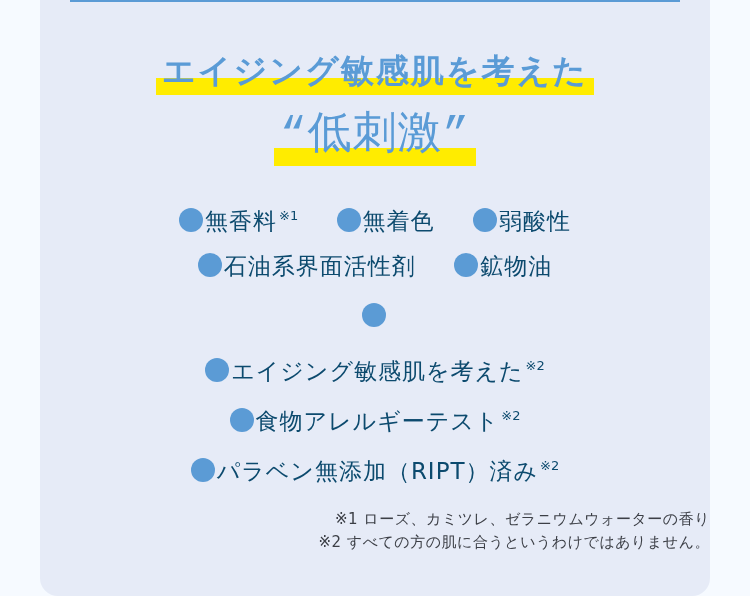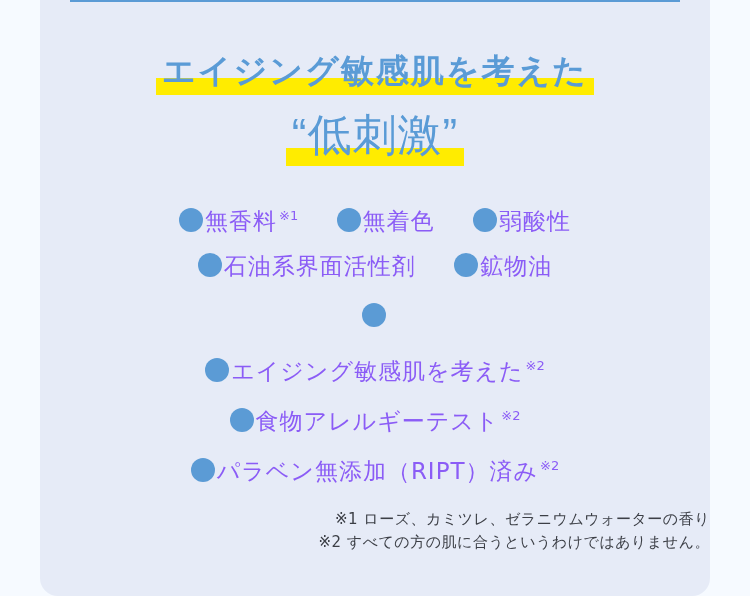--- a/index.html
+++ b/index.html
@@ -31,26 +31,26 @@
     background:#ffec00; z-index:0;
   }
   .title1 .hl::before { top:28px; height:17px; }
   .title2 .hl::before { top:44px; height:18px; }
   .hl span { position:relative; z-index:1; }
   .t1 {
     font-family:"DejaVu Sans", sans-serif; font-weight:bold;
     font-size:33px; color:#5a9bd6; letter-spacing:2px; line-height:42px;
   }
   .t2 {
-    font-family:Liberation Sans, sans-serif;
+    font-family:Liberation Mono, monospace;
     font-size:44px; color:#5a9bd6; letter-spacing:1px; line-height:62px;
   }
   .features {
     position:absolute; left:0; top:193px; width:670px; text-align:center;
-    color:#8b5cf6; font-size:23px; letter-spacing:1px;
+    color:#0c4a6e; font-size:23px; letter-spacing:1px;
   }
   .frow { height:50px; line-height:46px; white-space:nowrap; }
   .fitem { display:inline-block; margin:0 15px; }
   .dot {
     display:inline-block; width:24px; height:24px; border-radius:50%;
     background:#5b9bd5; vertical-align:-3px; margin-right:2px;
   }
   sup.note {
     font-size:13px; vertical-align:9px; letter-spacing:0; margin-left:2px;
   }

